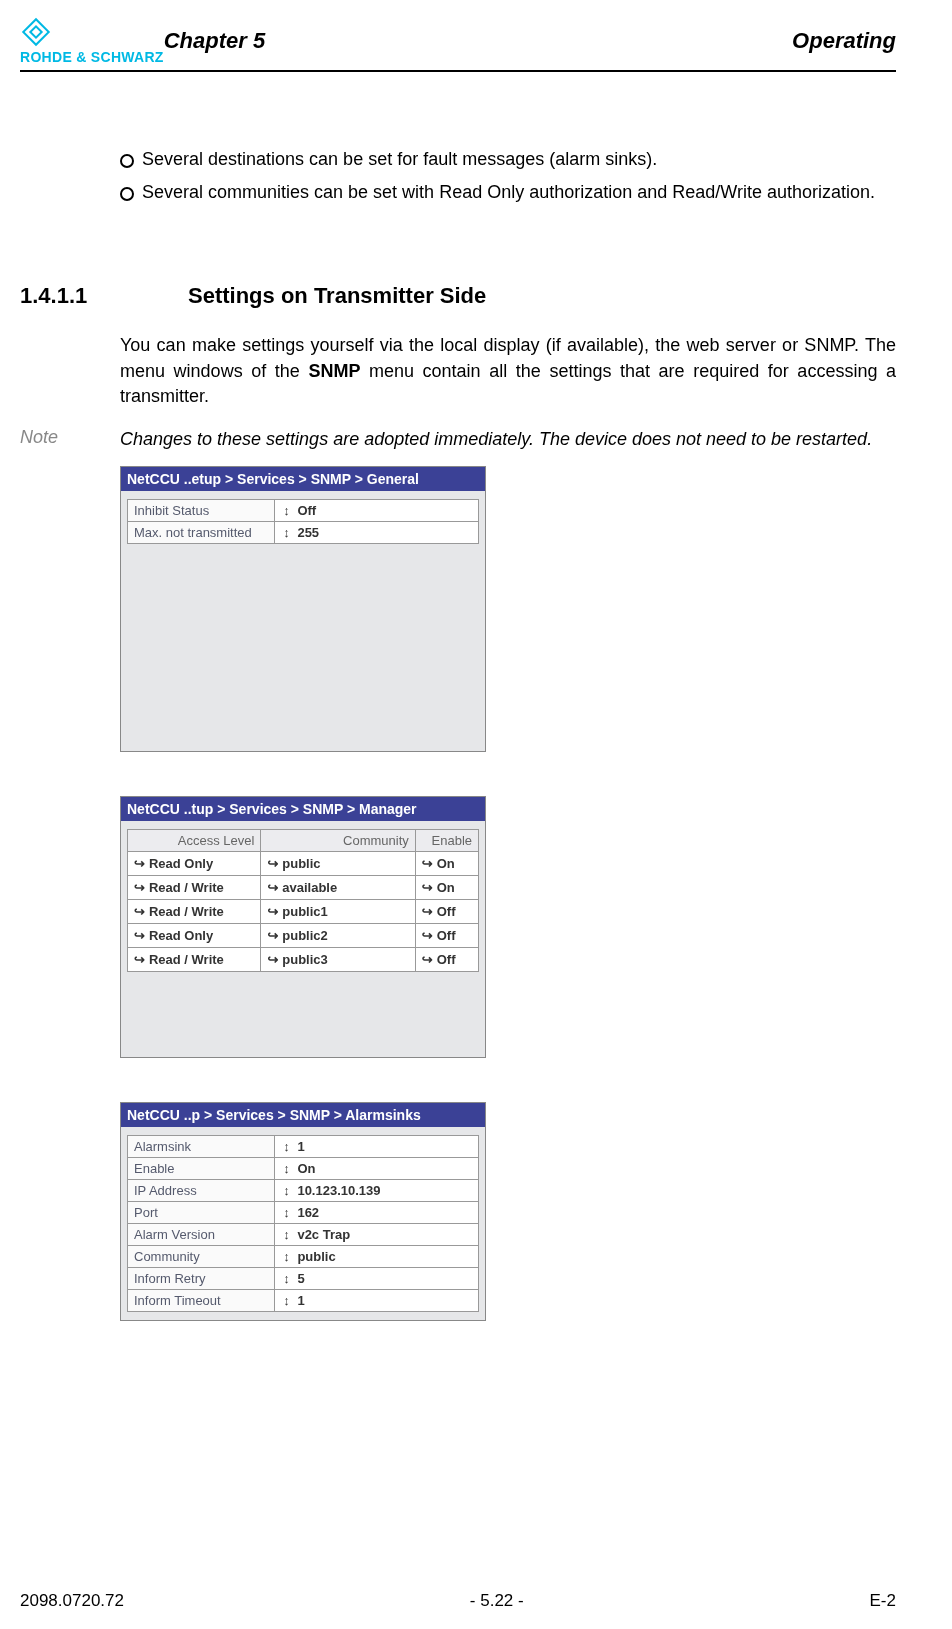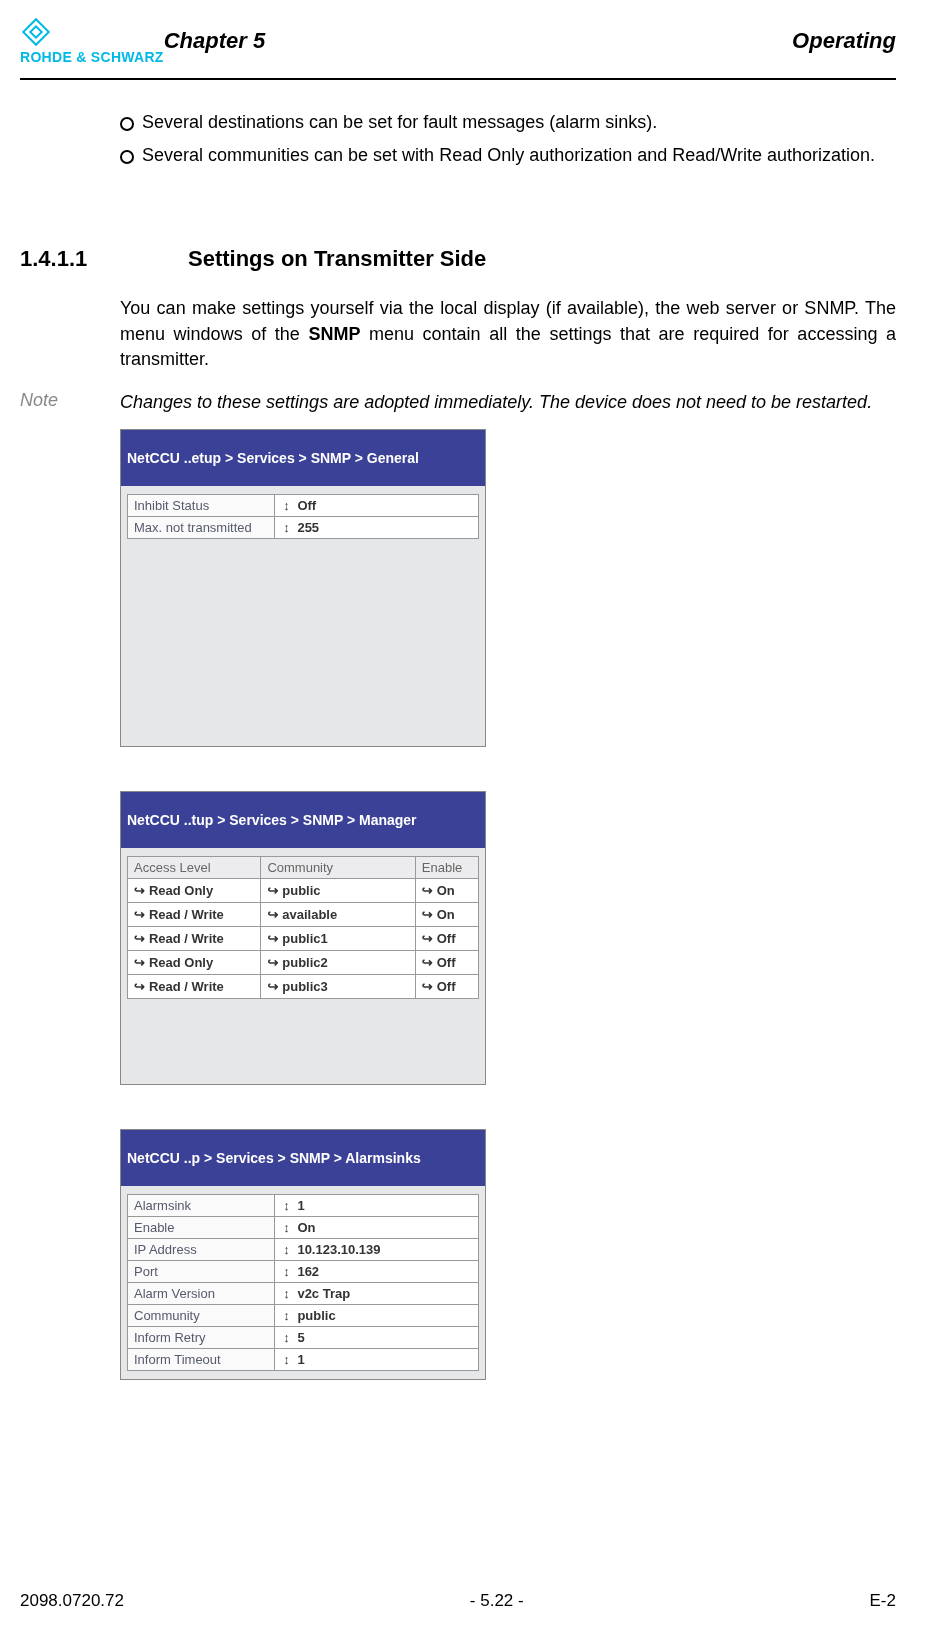--- a/index.html
+++ b/index.html
@@ -9,22 +9,22 @@
     color: #000;
     width: 952px;
     min-height: 1629px;
     position: relative;
     padding: 18px 56px 30px 20px;
   }
   .header {
     display: flex;
     align-items: center;
     border-bottom: 2px solid #000;
-    padding-bottom: 14px;
-    margin-bottom: 30px;
+    padding-bottom: 6px;
+    margin-bottom: 75px;
   }
   .logo-block { display: flex; flex-direction: column; line-height: 1; }
   .logo-dia {
     width: 20px; height: 20px; border: 2px solid #00b9e4;
     transform: rotate(45deg); margin: 4px 0 4px 6px; position: relative;
   }
   .logo-dia::after {
     content: ""; position: absolute; inset: 3px; border: 2px solid #00b9e4;
   }
   .logo-text {
@@ -52,39 +52,39 @@
   .note-row { display: flex; }
   .note-label { width: 100px; color: #888; font-style: italic; font-size: 18px; }
   .note-body { font-style: italic; font-size: 18px; line-height: 1.4; text-align: justify; flex: 1; }
 
   .shot {
     width: 366px; border: 1px solid #888; margin: 14px 0 44px 0;
     background: #e6e7e9;
   }
   .shot .titlebar {
     background: #3b4196; color: #fff; font-weight: bold; font-size: 14px;
-    padding: 20px 6px; font-family: Verdana, Arial, sans-serif;
+    padding: 4px 6px; font-family: Verdana, Arial, sans-serif;
   }
   .shot .body { padding: 8px 6px; }
   .tbl { border-collapse: collapse; width: 100%; background: #fff; }
   .tbl td, .tbl th {
     border: 1px solid #999; padding: 3px 6px; font-size: 13px;
     font-family: Verdana, Arial, sans-serif; color: #555a6d;
   }
   .tbl .lab { width: 42%; background: #fafafa; }
   .tbl .val { font-weight: bold; color: #333; white-space: nowrap; }
   .spin::before {
     content: "\2195"; font-weight: bold; color: #333; margin-right: 6px;
     display: inline-block; width: 10px; text-align: center;
   }
   .link::before {
     content: "\21AA"; color: #333; margin-right: 4px; font-weight: bold;
   }
   .hdr-row th {
-    background: #ececef; font-weight: normal; color: #666; text-align: left;
+    background: #ececef; font-weight: normal; color: #666; text-align: right;
   }
   .shot1 .body { min-height: 260px; }
   .shot2 .body { min-height: 236px; }
   .shot3 .body { min-height: 10px; }
   .mgr td { font-weight: bold; color: #333; padding: 4px 6px; margin-left: 26px; }
   .mgr .c1 { width: 38%; }
   .mgr .c3 { width: 18%; }
 
   .footer {
     position: absolute; bottom: 18px; left: 20px; right: 56px;

